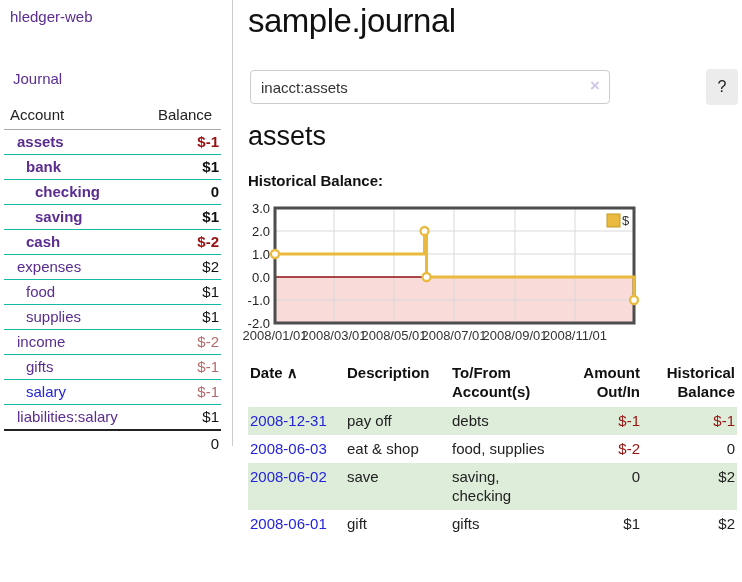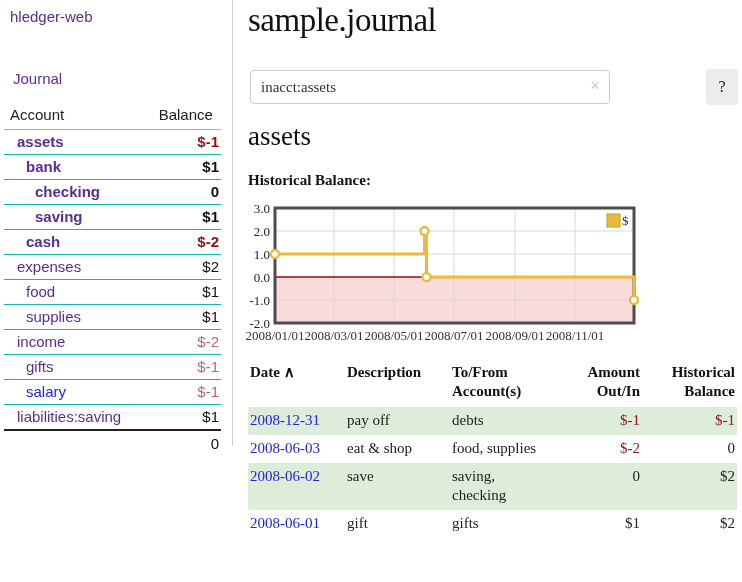--- a/index.html
+++ b/index.html
@@ -24,21 +24,21 @@
   td.acct a.blue { color:var(--link-blue,#2323dc); }
   td.acct.l1 { padding-left:13px; } td.acct.l2 { padding-left:22px; }
   td.acct.l3 { padding-left:31px; }
   td.bal { text-align:right; padding-right:2px; color:#111; }
   .b, td.acct.b a, td.bal.b { font-weight:bold; }
   td.bal.neg-strong { color:var(--negative-strong,#971111); }
   td.bal.neg-soft   { color:var(--negative-soft,#b46a6c); }
   tr.total-row td { border-top:2px solid #222 !important; padding-top:4px; }
 
   
-  #main { position:absolute; left:248px; top:0; width:494px; height:428px;font-family:Liberation Serif, serif; }
+  #main { position:absolute; left:248px; top:0; width:494px; height:428px; }
   h1.page-title { position:absolute; left:0; top:2px; font-size:33px;
                   font-weight:400; color:#111; letter-spacing:-0.5px; }
   .search-row { position:absolute; left:0; top:69px; width:494px; height:36px; }
   .search-wrap { position:absolute; left:2px; top:1px; width:360px; height:34px; }
   .search-wrap input { width:100%; height:100%; border:1px solid #ccc;
         border-radius:4px; padding:0 30px 0 10px; font-size:15px; color:#333;
         font-family:inherit; outline:none; }
   .clear-x { position:absolute; right:10px; top:7px; font-size:17px; line-height:18px;
              font-weight:bold; color:#cfc7e5; cursor:pointer; }
   .btn { position:absolute; top:0; height:36px; background:#ececec; border:none;
@@ -118,21 +118,21 @@
         </tr>
         <tr>
           <td class="acct l2"><a href="#" class="">gifts</a></td>
           <td class="bal neg-soft">$-1</td>
         </tr>
         <tr>
           <td class="acct l2"><a href="#" class="blue">salary</a></td>
           <td class="bal neg-soft">$-1</td>
         </tr>
         <tr>
-          <td class="acct l1"><a href="#" class="">liabilities:saving</a></td>
+          <td class="acct l1"><a href="#" class="">liabilities:salary</a></td>
           <td class="bal pos">$1</td>
         </tr>
       </tbody>
     <tfoot>
       <tr class="total-row">
         <td class="acct"></td>
         <td class="bal">0</td>
       </tr>
     </tfoot>
   </table>

